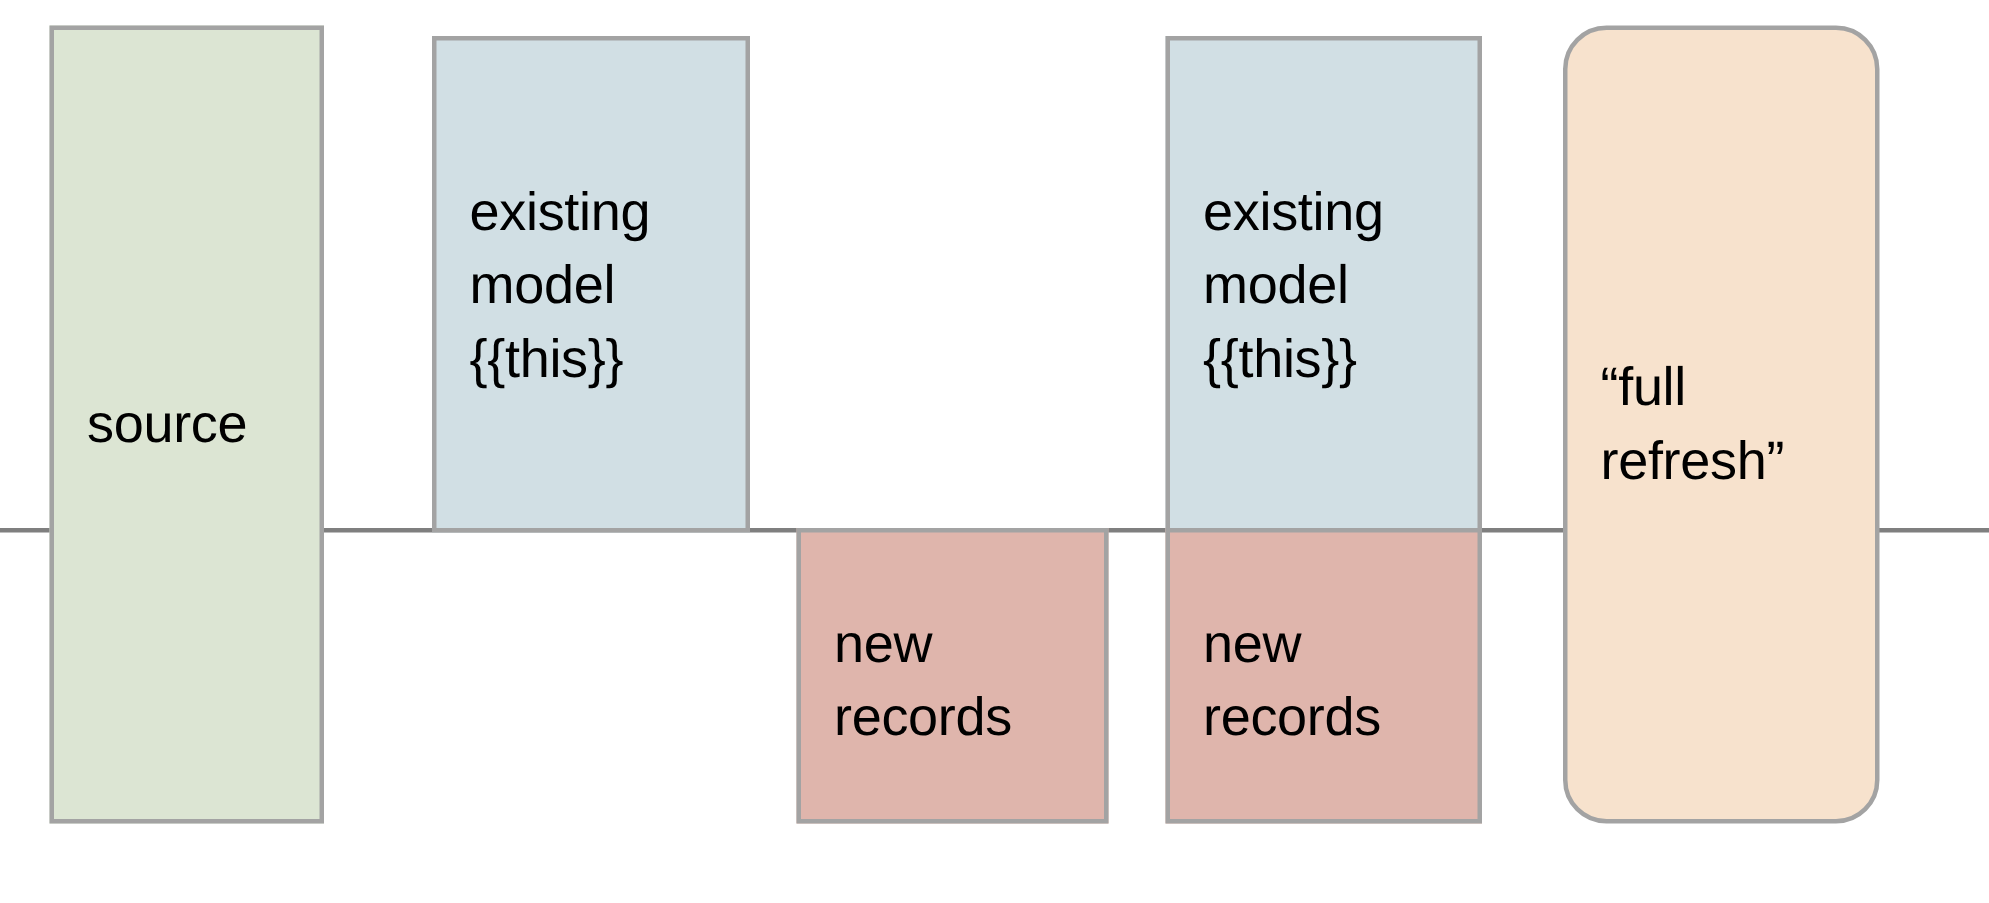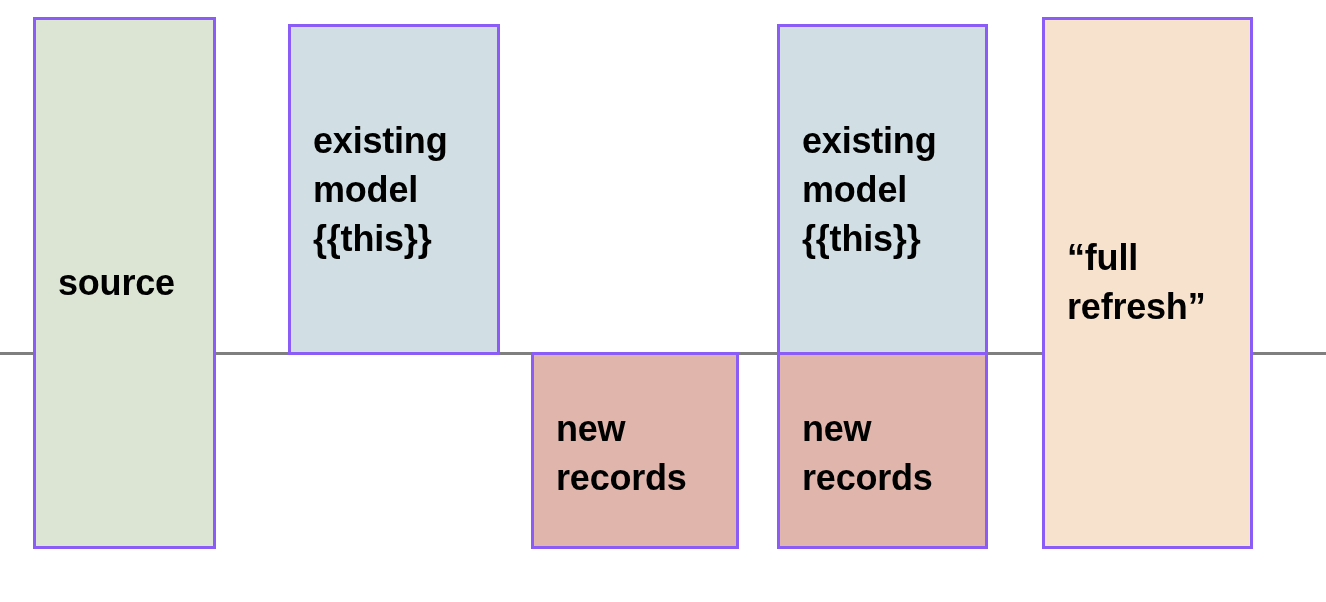--- a/index.html
+++ b/index.html
@@ -22,24 +22,23 @@
     left: 0;
     width: 1326px;
     height: 0;
     border-top: 3px solid #7f7f7f;
     top: 352px;
     z-index: 1;
   }
   .box {
     position: absolute;
     box-sizing: border-box;
-    border: 3px solid #8b5cf6;
+    border: 3px solid #a3a3a3;
     z-index: 2;
     display: block;
-    font-weight: bold;
   }
   .box .label {
     position: absolute;
     left: 22px;
     right: 8px;
     font-size: 36px;
     line-height: 1.36;
     color: #000000;
     letter-spacing: -0.2px;
     white-space: pre-line;
@@ -54,21 +53,21 @@
 
   #box-new-records-1 { left: 531px;  top: 352px; width: 208px; height: 197px; background: #dfb5ac; }
   #box-new-records-1 .label { top: 50px; }
 
   #box-existing-model-2 { left: 777px;  top: 24px;  width: 211px; height: 331px; background: #d1dfe4; }
   #box-existing-model-2 .label { top: 90px; }
 
   #box-new-records-2 { left: 777px;  top: 352px; width: 211px; height: 197px; background: #dfb5ac; }
   #box-new-records-2 .label { top: 50px; }
 
-  #box-full-refresh { left: 1042px; top: 17px;  width: 211px; height: 532px; background: #f7e2cd; }
+  #box-full-refresh { left: 1042px; top: 17px;  width: 211px; height: 532px; background: #f7e2cd; border-radius: 29px; }
   #box-full-refresh .label { top: 214px; }
 </style>
 </head>
 <body>
 
 <div id="canvas">
 
   <div class="hline"></div>
 
   <div class="box" id="box-source">

